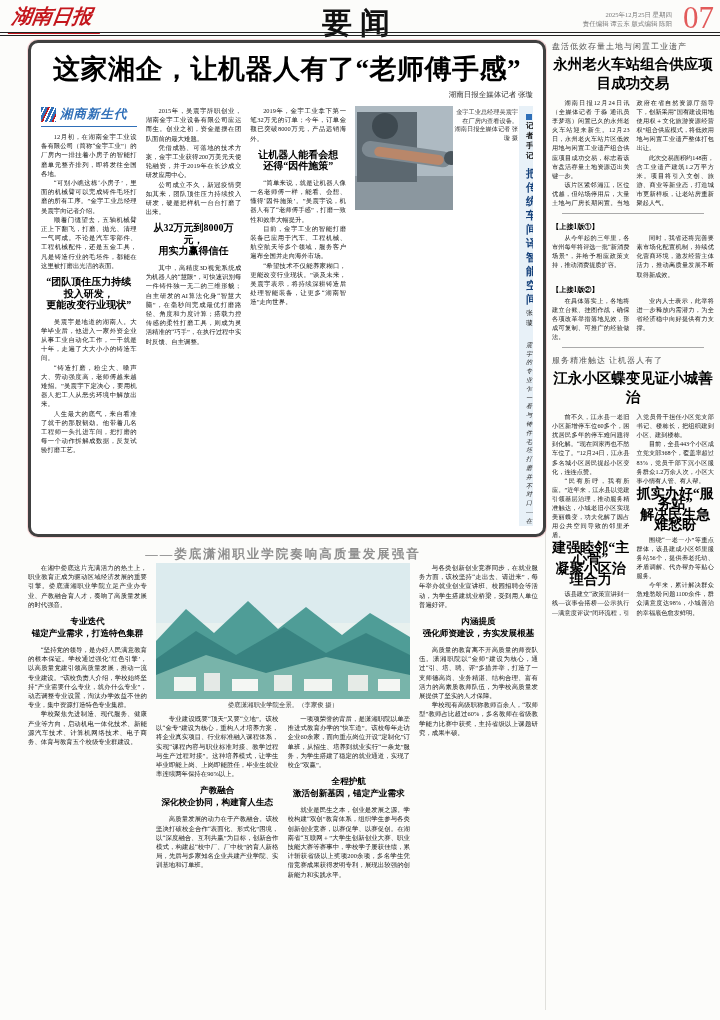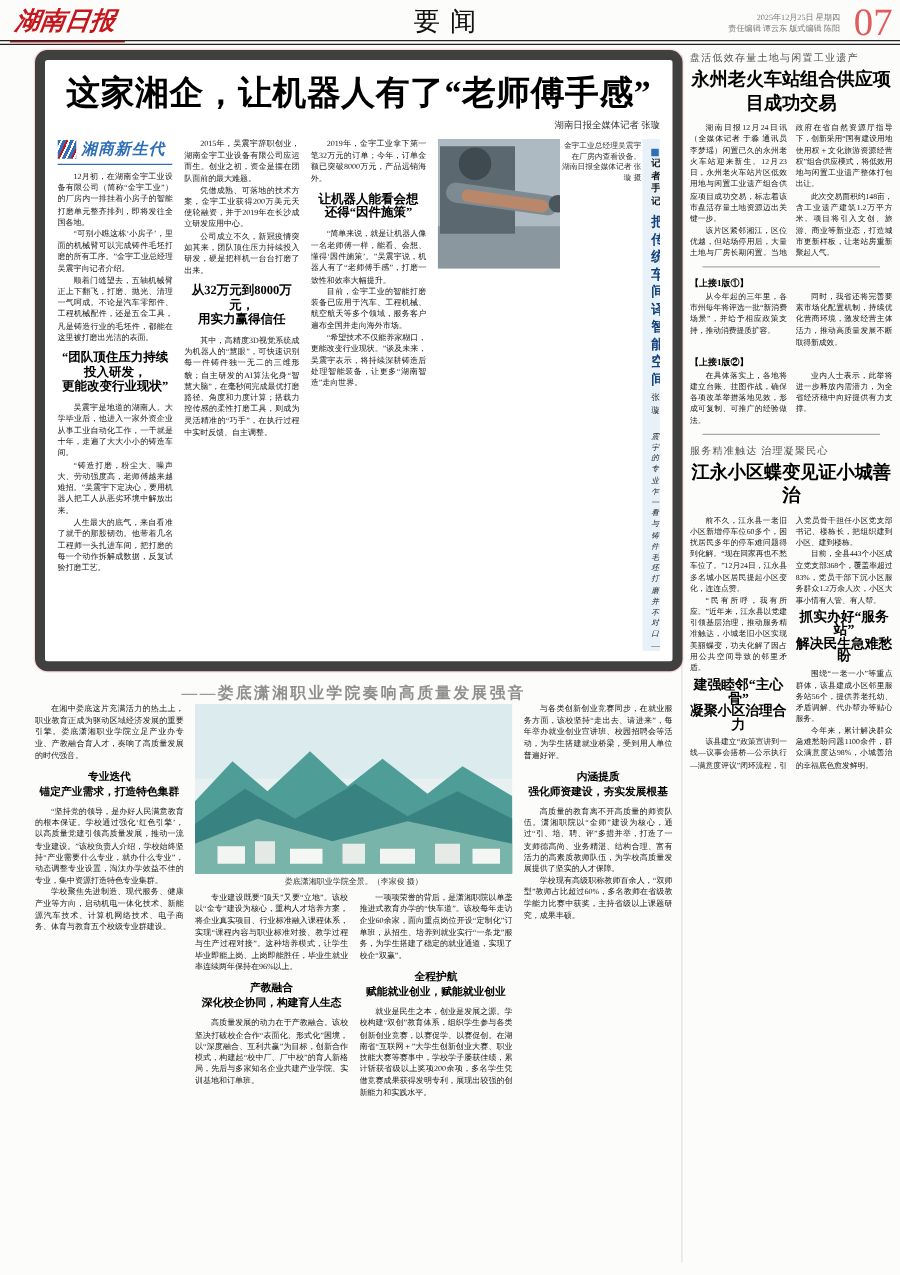--- a/index.html
+++ b/index.html
@@ -4,35 +4,35 @@
 <style>
   * { box-sizing: border-box; }
   html,body { margin:0; padding:0; background:#e9e9e6; }
   .page { position:relative; width:720px; height:1020px; margin:0 auto; background:#fcfcfa;
           font-family:"Liberation Serif","DejaVu Serif",serif; overflow:hidden; }
 
   
   .masthead { position:absolute; top:0; left:0; right:0; height:34px; }
   .paper-logo { position:absolute; left:10px; top:3px; font-size:20px; font-weight:bold; font-style:italic;
                 color:#c4161c; transform:skewX(-8deg); border-bottom:2px solid #c4161c; padding:0 10px 2px 2px; }
-  .section-name { position:absolute; left:0; right:0; top:3px; text-align:center; font-size:21px;
-                  font-weight:normal; letter-spacing:8px; color:#111; }
+  .section-name { position:absolute; left:0; right:0; top:3px; text-align:center; font-size:30px;
+                  font-weight:bold; letter-spacing:8px; color:#111; }
   .issue-info { position:absolute; right:48px; top:10px; text-align:right; font-size:6.5px; color:#777; line-height:9px; }
   .page-num { position:absolute; right:6px; top:0px; font-size:31px; color:#e25b5b; }
   .header-rule { position:absolute; top:32px; left:0; right:0; height:4px;
                  border-top:1.6px solid #222; border-bottom:1px solid #222; }
 
   
   .small { font-size:6.4px; line-height:9.2px; text-align:justify; color:#161616; }
   .small p { margin:0; text-indent:2em; }
   .itl p { font-style:italic; }
 
   
   .lead-box { position:absolute; left:28px; top:40px; width:518px; height:497px; background:#fff;
-              border:8px solid #404040; border-radius:10px; padding:7px 10px 8px;
+              border:3px solid #404040; border-radius:10px; padding:7px 10px 8px;
               display:flex; flex-direction:column; box-shadow:0 0 0 1px rgba(232,25,45,.15); }
   .lead-headline { text-align:center; font-size:27px; font-weight:bold; color:#000; letter-spacing:0.5px; margin:1px 0 3px; }
   .lead-byline { text-align:right; font-size:7.5px; color:#333; margin-bottom:6px; }
   .lead-cols { flex:1; display:flex; gap:9px; overflow:hidden; }
   .col { flex:1; overflow:hidden; }
   .brand { display:flex; align-items:center; gap:4px; margin-bottom:5px; border-bottom:1.5px solid #2f6fb8; padding-bottom:3px; }
   .brand-mark { width:15px; height:15px; flex:0 0 auto;
      background:repeating-linear-gradient(115deg,#2f6fb8 0 2.5px,#ffffff 2.5px 4px,#2f6fb8 4px 6.5px,#c4161c 6.5px 8px,#ffffff 8px 9.5px); }
   .brand-text { font-size:12.5px; font-weight:bold; font-style:italic; color:#2f6fb8; letter-spacing:1px; white-space:nowrap; }
   .sub { font-weight:bold; font-size:10px; line-height:11.5px; text-align:center; margin:6px 1px; color:#000; }
@@ -48,21 +48,21 @@
   .notes-body p { margin:0; text-indent:2em; }
 
   
   .rail { position:absolute; left:552px; top:40px; width:162px; height:974px; display:flex; flex-direction:column; overflow:hidden; }
   .kicker { font-size:8px; color:#555; text-align:left; letter-spacing:1px; margin:1px 0 3px; }
   .rail-headline { font-size:14.5px; font-weight:bold; text-align:center; line-height:19px; color:#000; margin-bottom:5px; }
   .two-col { column-count:2; column-gap:7px; font-size:6.2px; line-height:9.1px; text-align:justify; color:#161616; }
   .two-col p { margin:0; text-indent:2em; }
   .jump-label { font-weight:bold; font-size:7.2px; margin:2px 0 1px; }
   .rail hr { border:none; border-top:1px solid #aaa; margin:6px 10px; width:auto; }
-  .rail-sub { font-weight:bold; font-size:11px; line-height:10.5px; text-align:center; margin:4px 0; break-inside:avoid; color:#000; }
+  .rail-sub { font-weight:bold; font-size:14px; line-height:10.5px; text-align:center; margin:4px 0; break-inside:avoid; color:#000; }
 
   .vrule { position:absolute; left:545px; top:44px; bottom:10px; border-left:1px solid #e0e0dc; }
 
   
   .feature { position:absolute; left:28px; top:545px; width:510px; height:468px; display:flex; flex-direction:column; overflow:hidden; }
   .feature-title { text-align:center; font-size:27px; font-weight:bold; letter-spacing:5px; color:#151515;
                    font-family:"Liberation Sans","DejaVu Sans",sans-serif; }
   .feature-subtitle { text-align:center; font-size:12.5px; font-weight:bold; color:#8f8f8f; letter-spacing:2px; margin-top:1px; }
   .feature-byline { text-align:center; font-size:7px; color:#333; margin:5px 0 6px; }
   .feature-cols { flex:1; display:flex; gap:9px; overflow:hidden; }
@@ -208,21 +208,21 @@
     </div>
     <div style="margin-top:4px;">
       <div class="jump-label">【上接1版②】</div>
       <div class="two-col">
           <p>在具体落实上，各地将建立台账、挂图作战，确保各项改革举措落地见效，形成可复制、可推广的经验做法。</p>
           <p>业内人士表示，此举将进一步释放内需潜力，为全省经济稳中向好提供有力支撑。</p>
         </div>
     </div>
     <hr>
     <div style="flex:1; overflow:hidden;">
-      <div class="kicker">服务精准触达 治理凝聚民心</div>
+      <div class="kicker">服务精准触达 让机器人有了</div>
       <div class="rail-headline">江永小区蝶变见证小城善治</div>
       <div class="two-col">
         <div>
             <p>前不久，江永县一老旧小区新增停车位60多个，困扰居民多年的停车难问题得到化解。“现在回家再也不愁车位了。”12月24日，江永县多名城小区居民提起小区变化，连连点赞。</p>
             <p>“民有所呼，我有所应。”近年来，江永县以党建引领基层治理，推动服务精准触达，小城老旧小区实现美丽蝶变，功夫化解了因占用公共空间导致的邻里矛盾。</p>
           </div>
         <div class="rail-sub">
           <div>建强睦邻“主心骨”</div>
           <div>凝聚小区治理合力</div>
         </div>
@@ -290,21 +290,21 @@
             <div class="small">
                 <p>高质量发展的动力在于产教融合。该校坚决打破校企合作“表面化、形式化”困境，以“深度融合、互利共赢”为目标，创新合作模式，构建起“校中厂、厂中校”的育人新格局，先后与多家知名企业共建产业学院、实训基地和订单班。</p>
               </div>
           </div>
           <div class="col">
             <div class="small">
                 <p>一项项荣誉的背后，是潇湘职院以单垄推进式教育办学的“快车道”。该校每年走访企业60余家，面向重点岗位开设“定制化”订单班，从招生、培养到就业实行“一条龙”服务，为学生搭建了稳定的就业通道，实现了校企“双赢”。</p>
               </div>
             <div class="fsub">
               <div>全程护航</div>
-              <div>赋能就业创业，赋能就业创业</div>
+              <div>激活创新基因，锚定产业需求</div>
             </div>
             <div class="small">
                 <p>就业是民生之本，创业是发展之源。学校构建“双创”教育体系，组织学生参与各类创新创业竞赛，以赛促学、以赛促创。在湖南省“互联网＋”大学生创新创业大赛、职业技能大赛等赛事中，学校学子屡获佳绩，累计斩获省级以上奖项200余项，多名学生凭借竞赛成果获得发明专利，展现出较强的创新能力和实践水平。</p>
               </div>
           </div>
         </div>
       </div>
 
       <div class="fcol">
         <div class="small">

